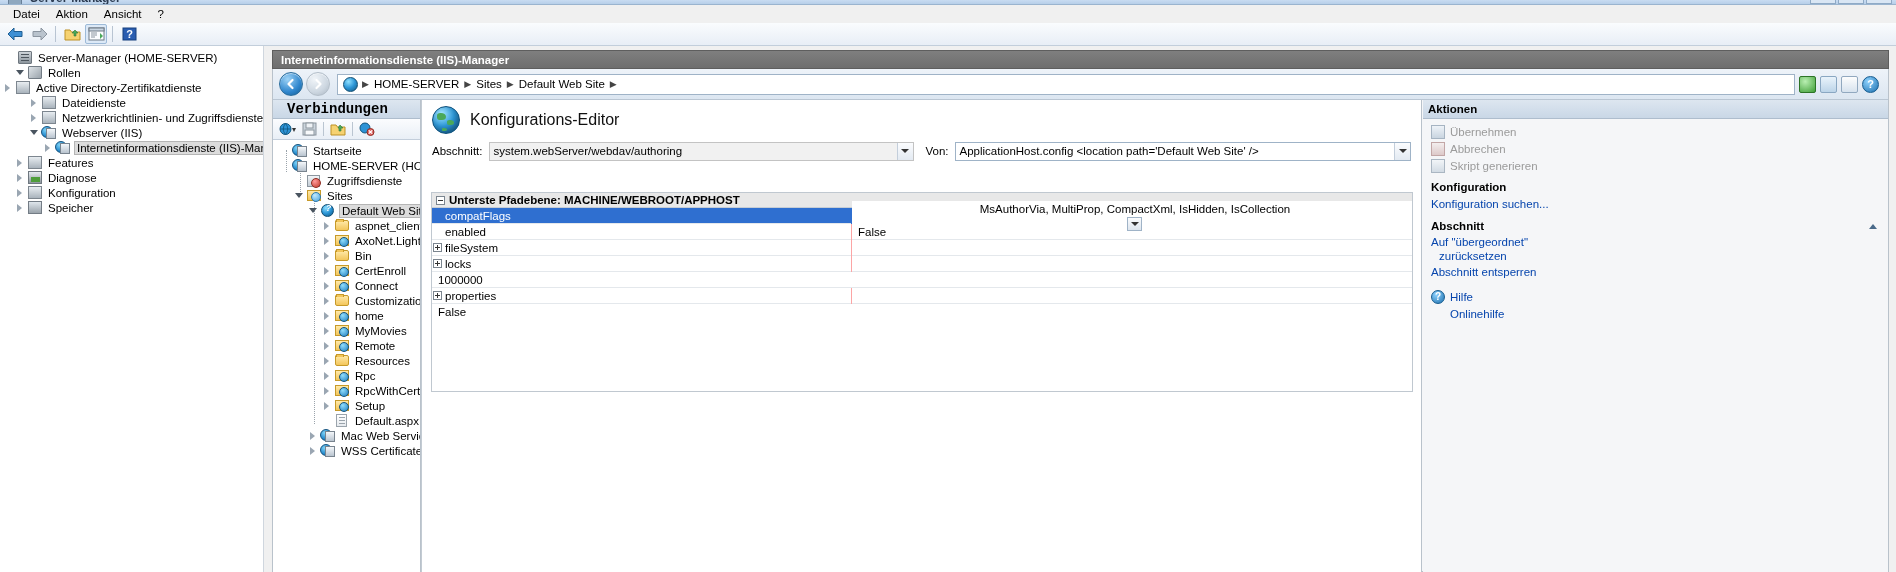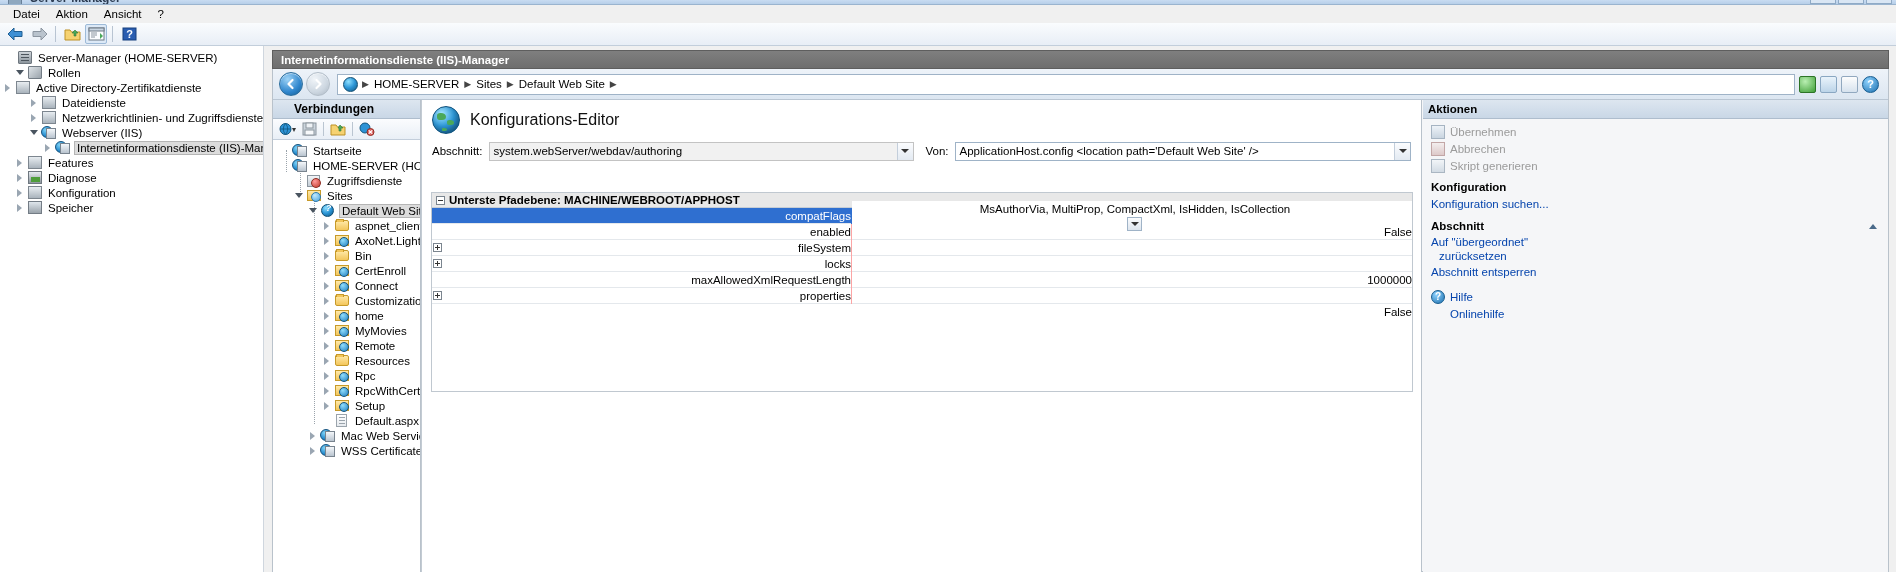--- a/index.html
+++ b/index.html
@@ -51,21 +51,21 @@
     display: flex; align-items: center; padding-left: 4px; gap: 2px;
   }
   .tbbtn {
     width: 22px; height: 20px; display: flex; align-items: center;
     justify-content: center; cursor: default;
   }
   .tbbtn.pressed { border: 1px solid #9dbad8; background: #dce9f7; border-radius: 2px; }
   .tbsep { width: 1px; height: 16px; background: #b8c4d2; margin: 0 3px; }
 
   
-  .content { position: absolute; left: 0; top: 46px; width: 1553px; height: 526px; background: #f0f0f0; text-align: right; }
+  .content { position: absolute; left: 0; top: 46px; width: 1553px; height: 526px; background: #f0f0f0; }
 
   
   .mmc-tree {
     position: absolute; left: 0; top: 0; width: 264px; height: 526px;
     background: #fff; border-right: 1px solid #cfd6de; overflow: hidden;
     padding-top: 4px;
   }
   .trow {
     display: flex; align-items: center; height: 15px; white-space: nowrap;
     font-size: 11.5px; padding-left: 2px;
@@ -180,22 +180,22 @@
               display: flex; align-items: center; justify-content: center; }
 
   
   .conn-panel {
     position: absolute; left: 0; top: 31px; width: 148px; height: 472px;
     background: #fff; border-right: 1px solid #b9c2cb;
   }
   .panel-head {
     height: 19px; background: linear-gradient(to bottom, #dde6f0, #c9d7e6);
     border-bottom: 1px solid #aebdcd;
-    font-weight: bold; font-size: 12px;
-    display: flex; align-items: center; padding-left: 21px;
+    font-weight: bold; font-size: 14px;
+    display: flex; align-items: center; padding-left: 14px; font-family: Liberation Mono, monospace;
   }
   .conn-toolbar {
     height: 21px; background: linear-gradient(to bottom, #fbfcfe, #e9eff6);
     border-bottom: 1px solid #c3cedb;
     display: flex; align-items: center; padding-left: 4px; gap: 2px;
   }
   .ctb { width: 20px; height: 18px; display: flex; align-items: center; justify-content: center; cursor: default; }
   .ctb-sep { width: 1px; height: 14px; background: #bac5d1; margin: 0 2px; }
   .conn-tree { position: relative; height: 430px; overflow: hidden; padding-top: 3px; }
 
@@ -818,21 +818,20 @@
 
             <div class="grid-row">
               <div class="c1">
                 <span class="plusbox"></span>
                 <span>locks</span>
               </div>
               <div class="c2"></div>
             </div>
 
             <div class="grid-row">
-              <div class="c1">maxAllowedXmlRequestLength</div>
               <div class="c2">1000000</div>
             </div>
 
             <div class="grid-row">
               <div class="c1">
                 <span class="plusbox"></span>
                 <span>properties</span>
               </div>
               <div class="c2"></div>
             </div>

